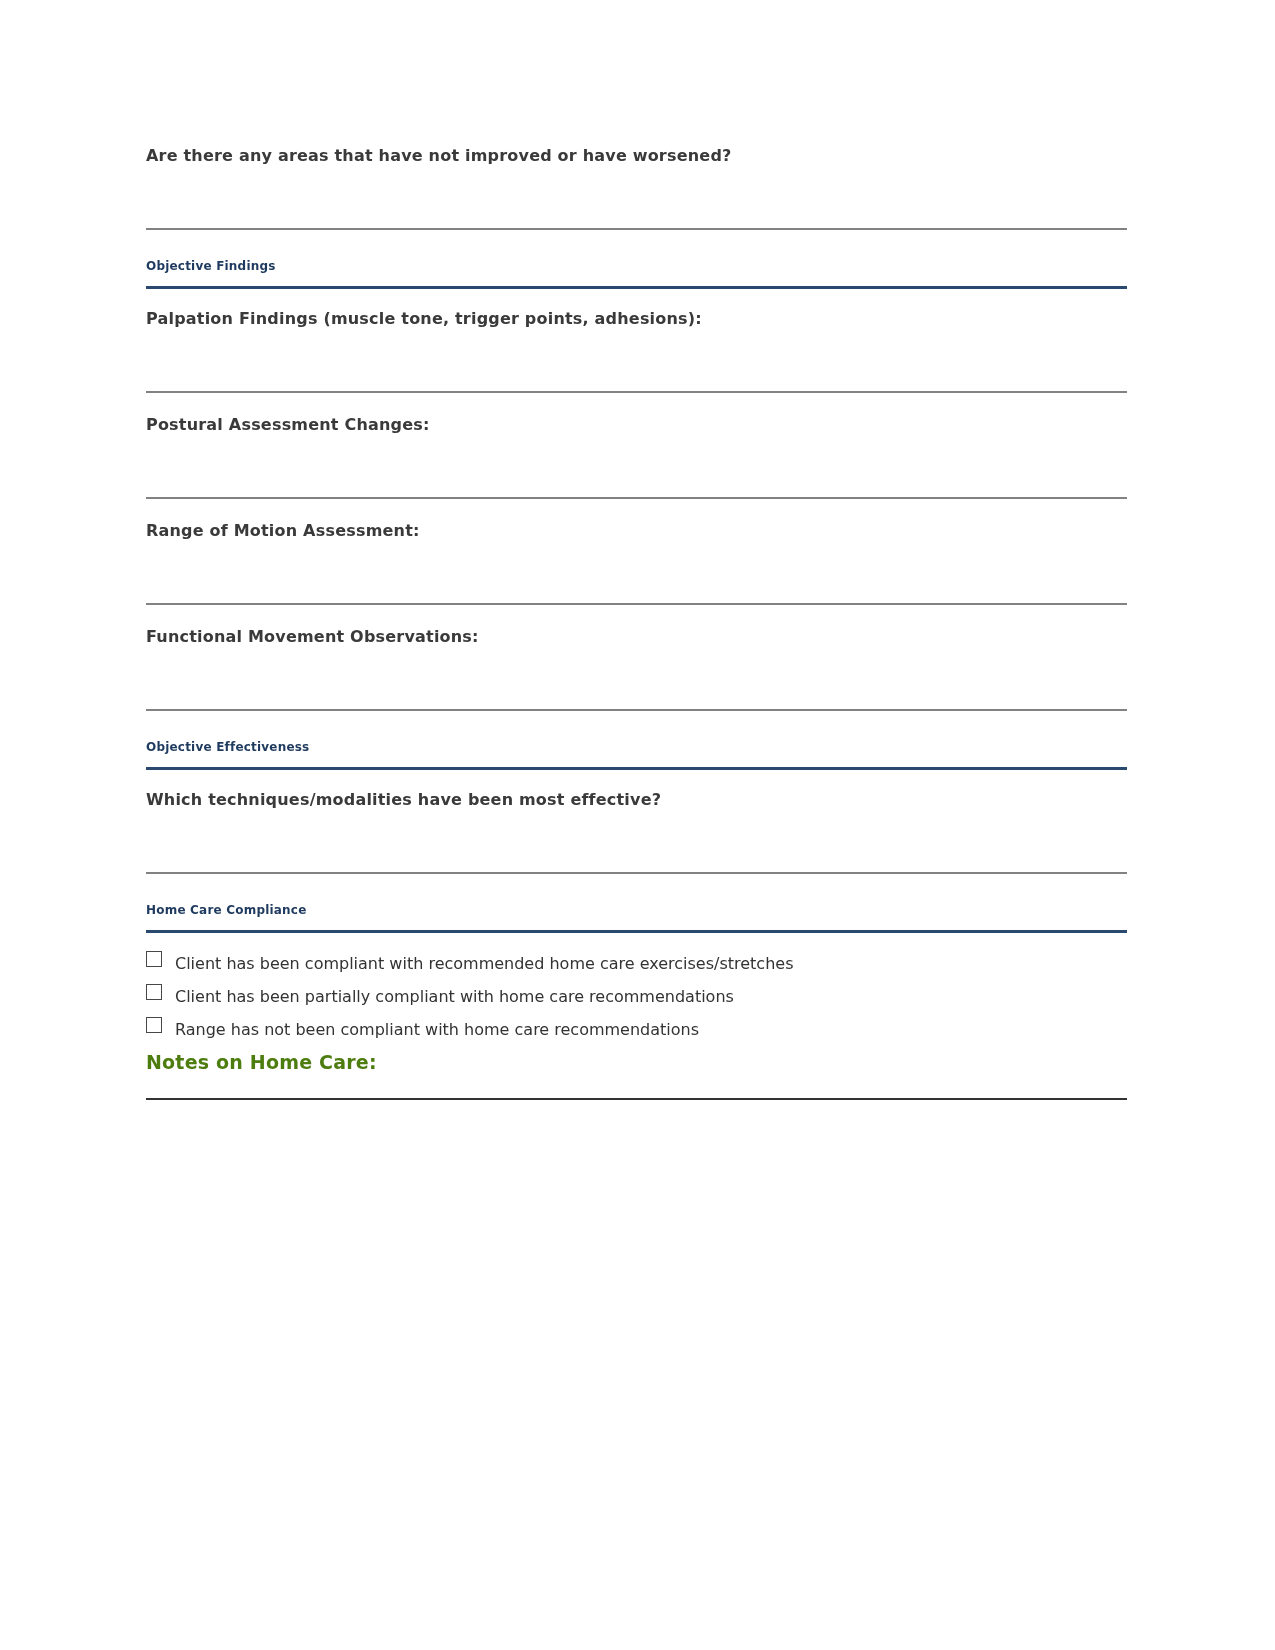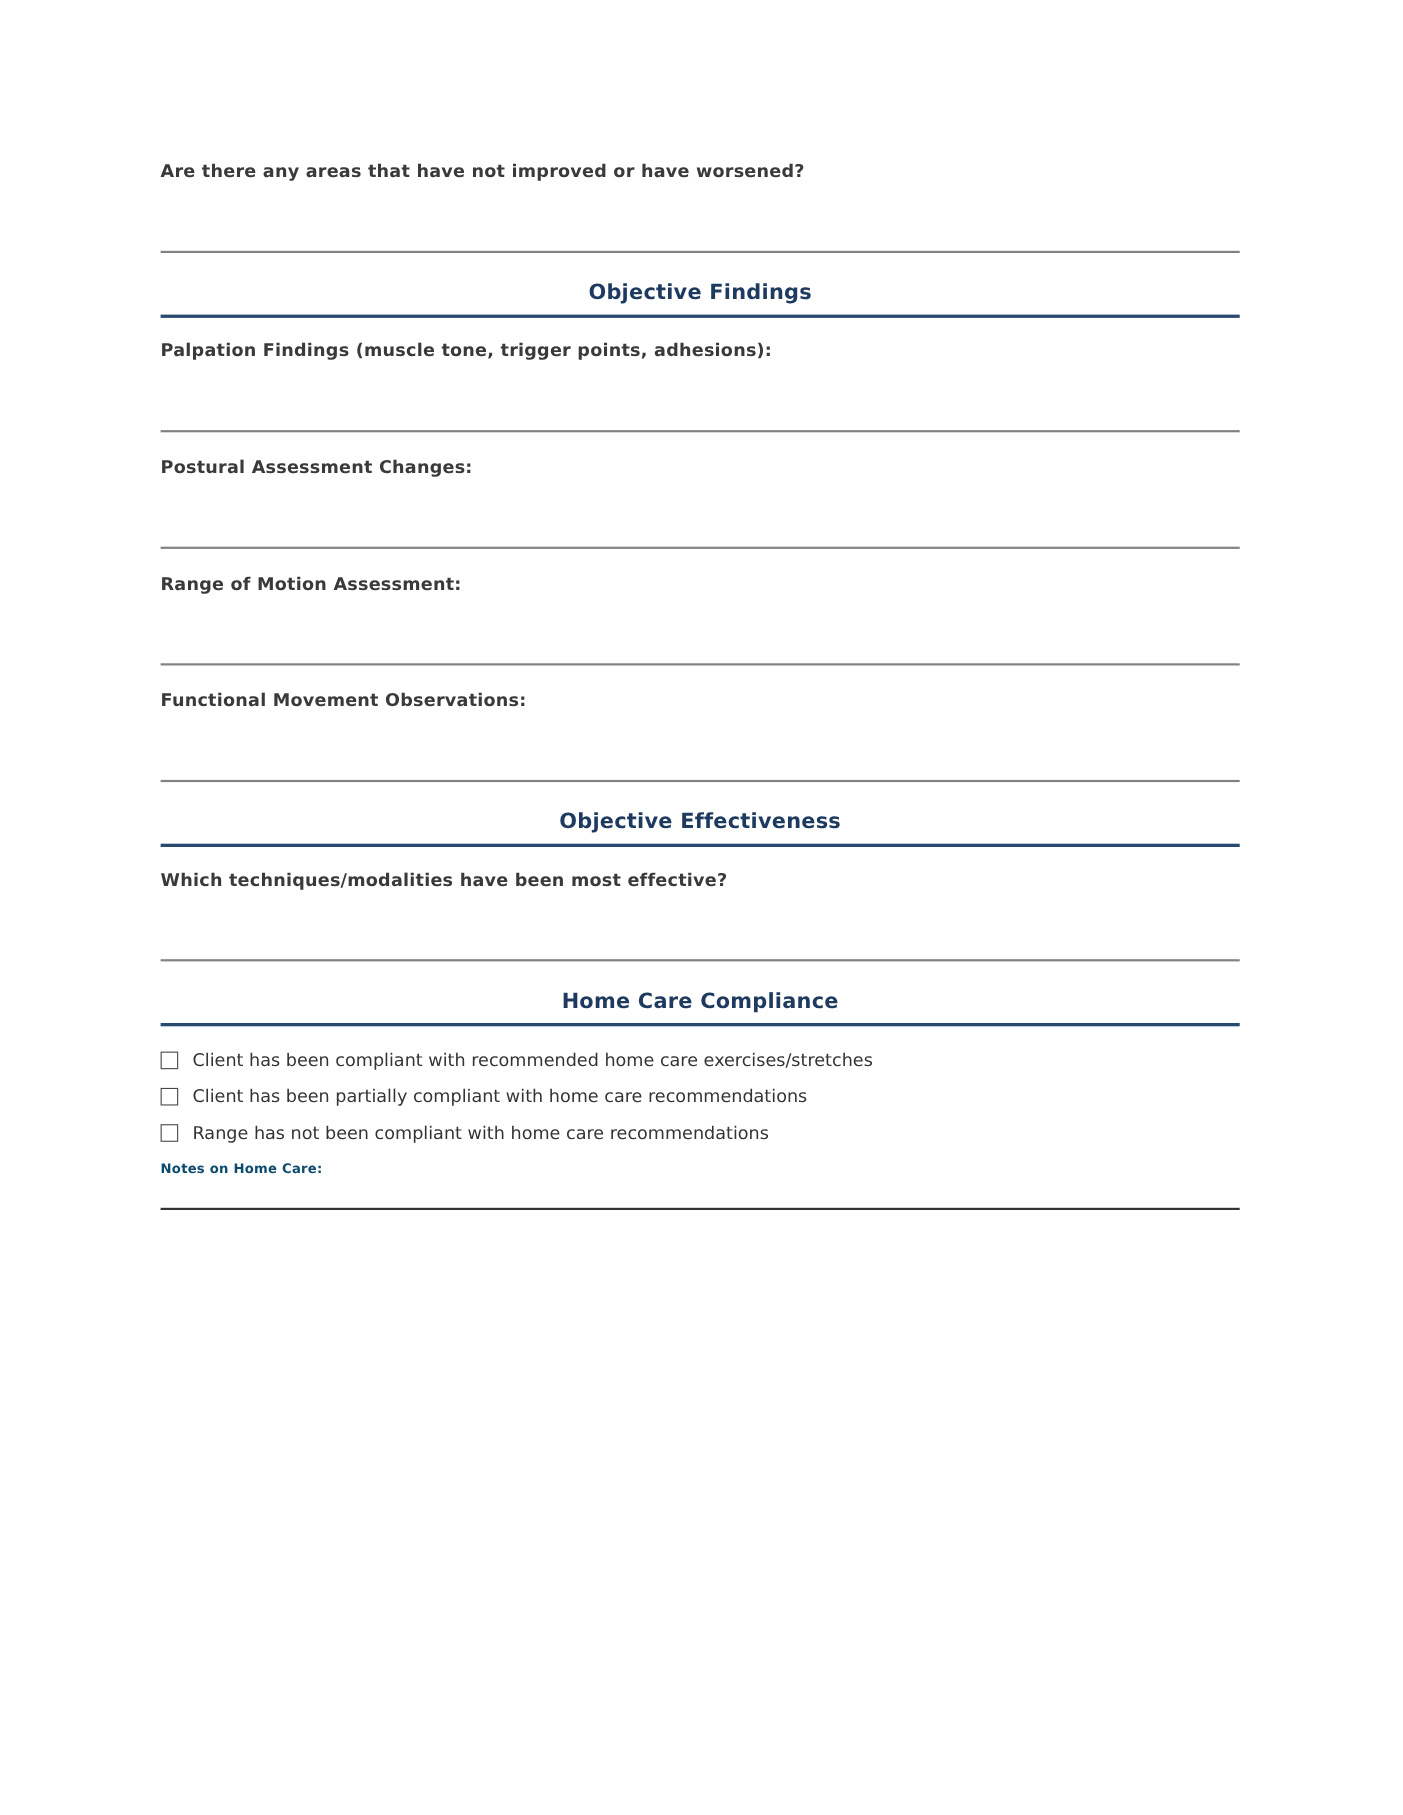--- a/index.html
+++ b/index.html
@@ -32,58 +32,57 @@
     line-height: 24px;
     letter-spacing: 0.2px;
   }
   .answer-area {
     height: 60px;
     border-bottom: 2px solid #828282;
   }
   .section-heading {
     margin-top: 24px;
     margin-bottom: 18px;
-    font-size: 19px;
+    font-size: 12px;
     font-weight: bold;
     color: #1f3a5f;
     line-height: 25px;
     letter-spacing: 0.2px;
     padding-bottom: 7px;
     border-bottom: 3px solid #29496e;
-    text-align: center;
   }
   .checkbox-list {
     margin-top: 14px;
   }
   .checkbox-row {
     display: flex;
-    align-items: center;
+    align-items: flex-start;
     height: 26px;
     margin-bottom: 7px;
   }
   .checkbox-box {
     width: 16px;
     height: 16px;
     border: 1.5px solid #474747;
     background: #ffffff;
     margin-right: 13px;
     flex: 0 0 auto;
     box-sizing: border-box;
   }
   .checkbox-label {
     font-size: 16px;
     font-weight: normal;
     color: #333333;
     line-height: 26px;
   }
   .notes-label {
     margin-top: 6px;
-    font-size: 12px;
+    font-size: 19px;
     font-weight: bold;
-    color: #0c4a6e;
+    color: #4d7c0f;
     line-height: 24px;
     letter-spacing: 0.2px;
   }
   .notes-area {
     height: 24px;
     border-bottom: 2px solid #333333;
   }
 </style>
 </head>
 <body>

